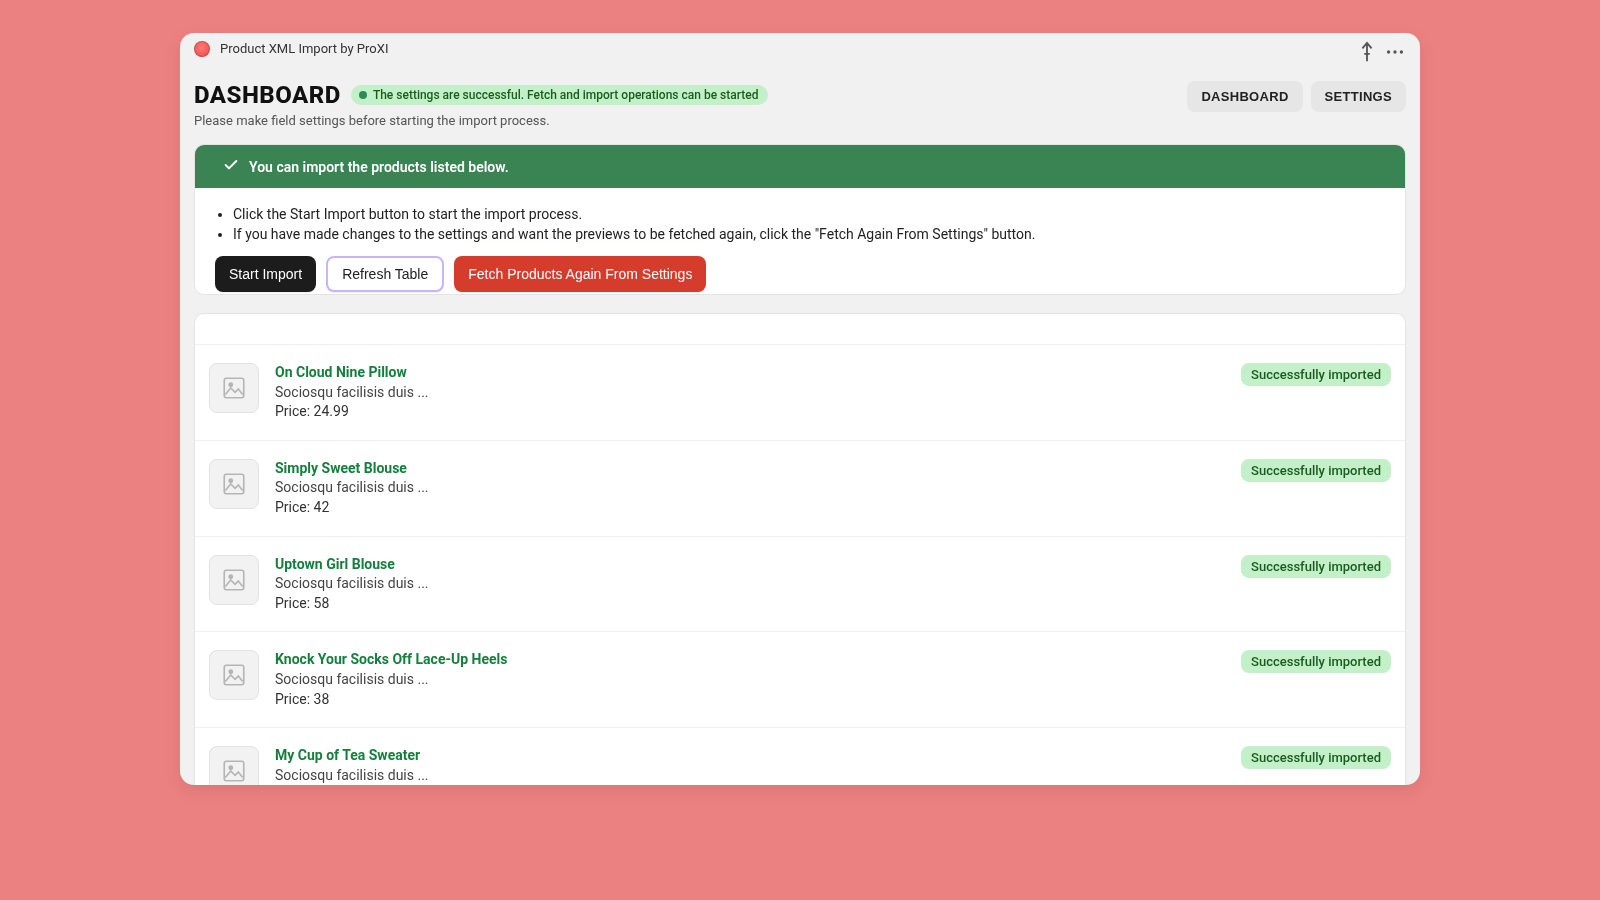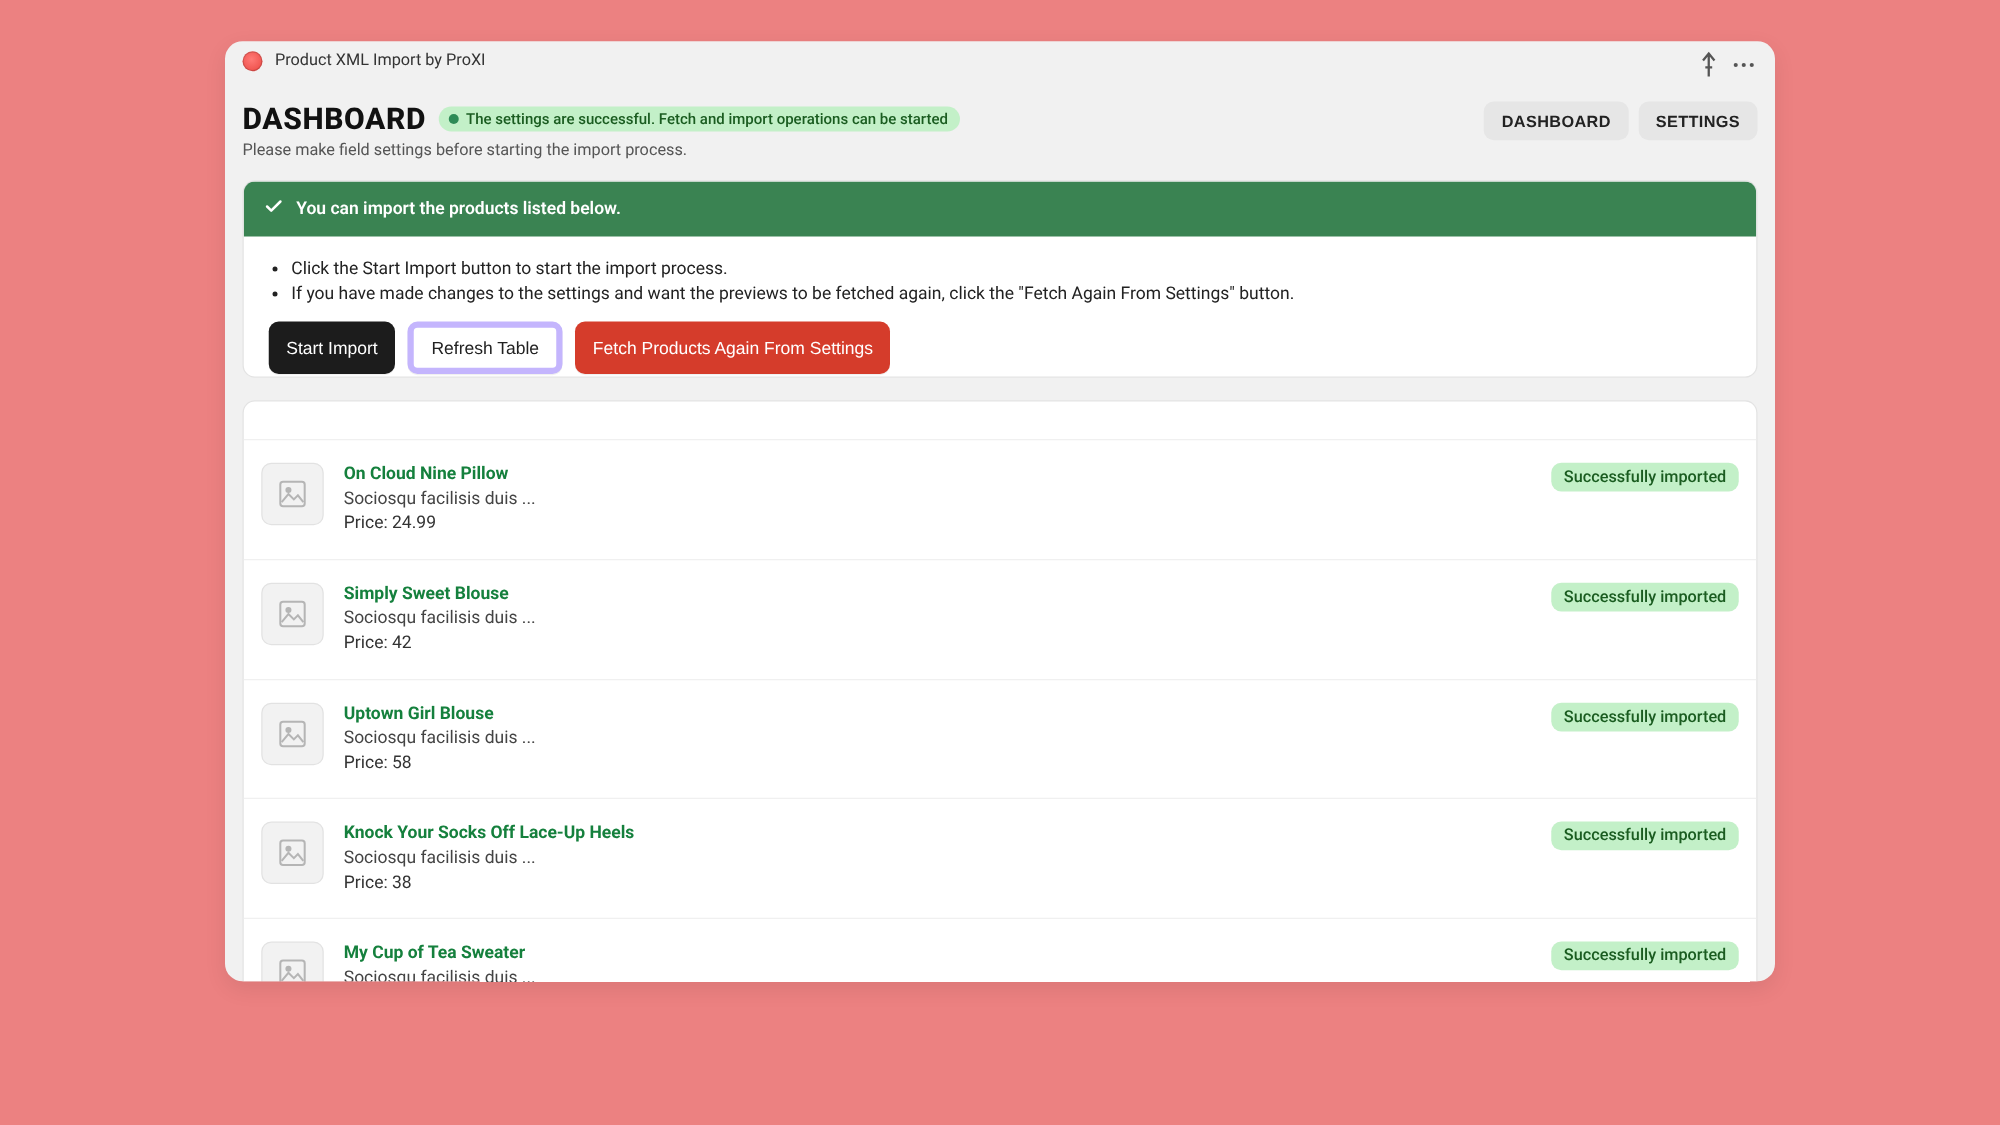--- a/index.html
+++ b/index.html
@@ -97,21 +97,21 @@
   .card {
     background: #fff;
     border-radius: 10px;
     border: 1px solid #e3e3e3;
     overflow: hidden;
     margin-bottom: 18px;
   }
   .banner {
     background: #3a8352;
     color: #fff;
-    padding: 12px 16px;
+    padding: 12px 28px;
     display: flex;
     align-items: center;
     gap: 10px;
     font-weight: 600;
     font-size: 14px;
   }
   .banner svg { width: 16px; height: 16px; }
   .card-body {
     padding: 14px 20px 2px 20px;
     font-size: 14px;
@@ -128,21 +128,21 @@
   .btn {
     border: none;
     border-radius: 8px;
     padding: 8px 14px;
     font-size: 14px;
     font-weight: 500;
     cursor: pointer;
     box-shadow: 0 1px 0 rgba(0,0,0,0.06);
   }
   .btn-dark { background: #1c1c1c; color: #fff; }
-  .btn-light { background: #fff; color: #222; border: 5px solid #c4b5fd; }
+  .btn-light { background: #fff; color: #222; border: 2px solid #c4b5fd; }
   .btn-danger { background: #d53c2b; color: #fff; }
   .list-card {
     background: #fff;
     border-radius: 10px;
     border: 1px solid #e3e3e3;
     padding-top: 30px;
   }
   .product-row {
     display: flex;
     align-items: flex-start;

